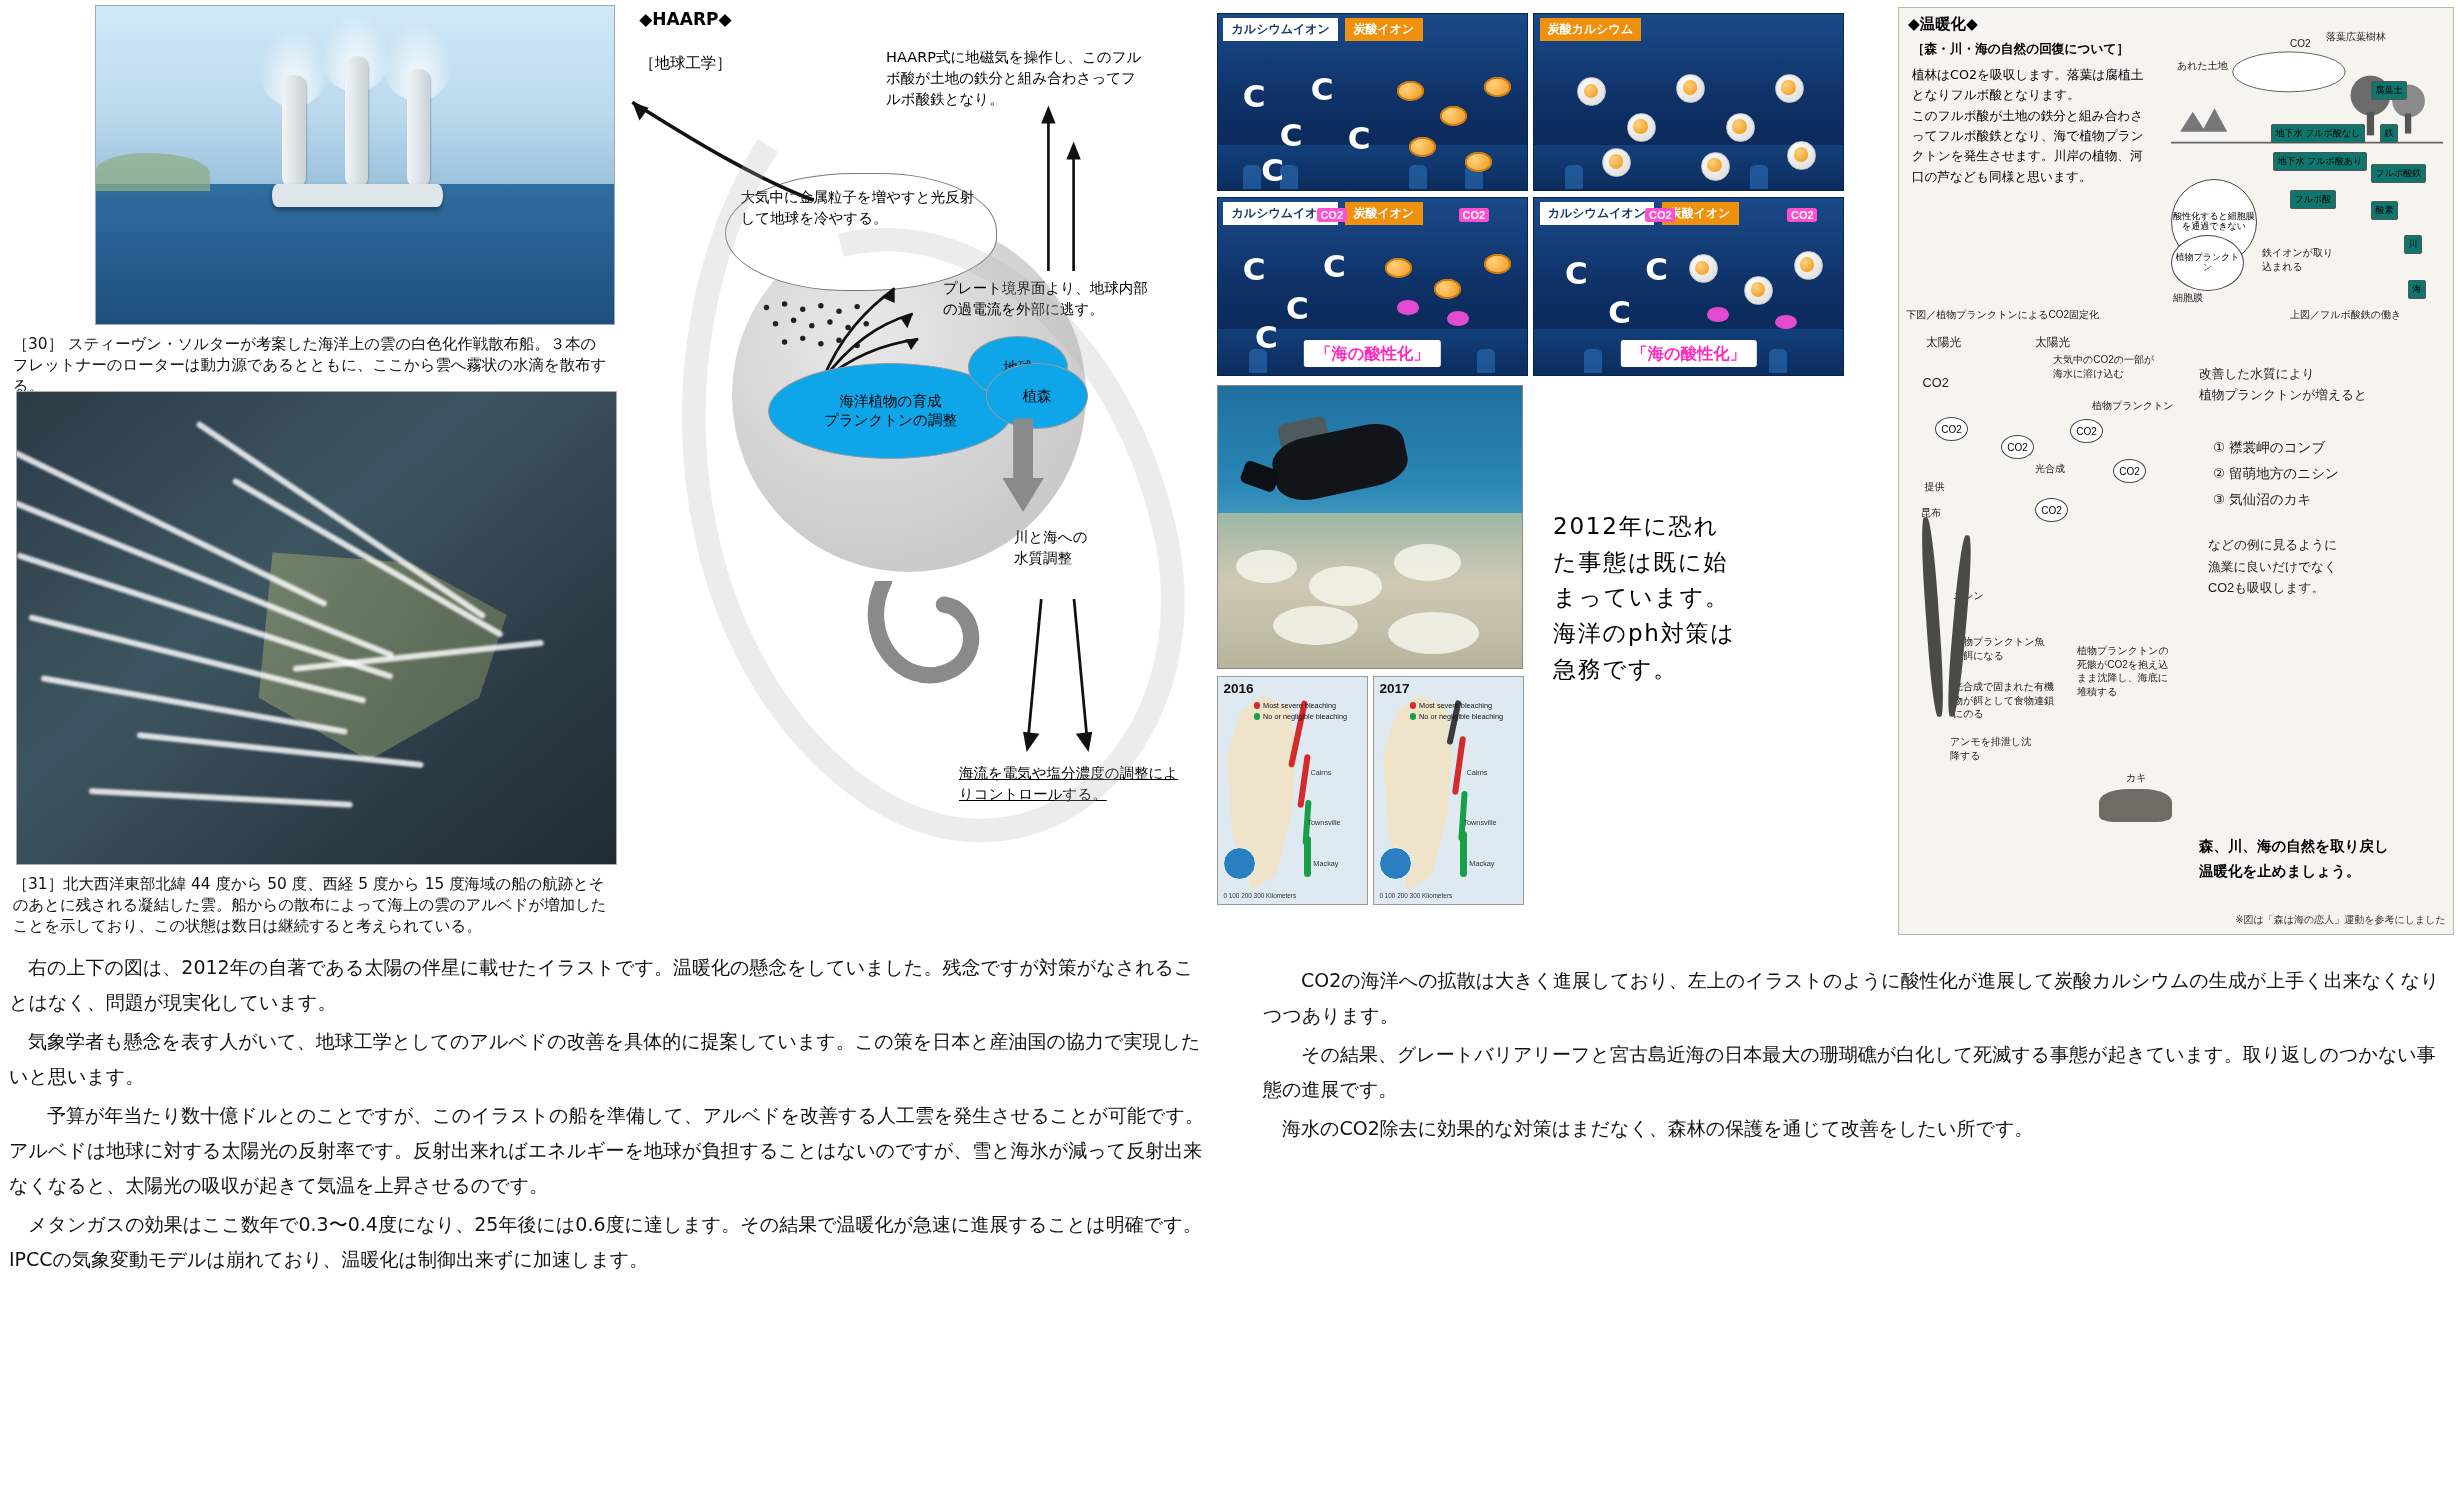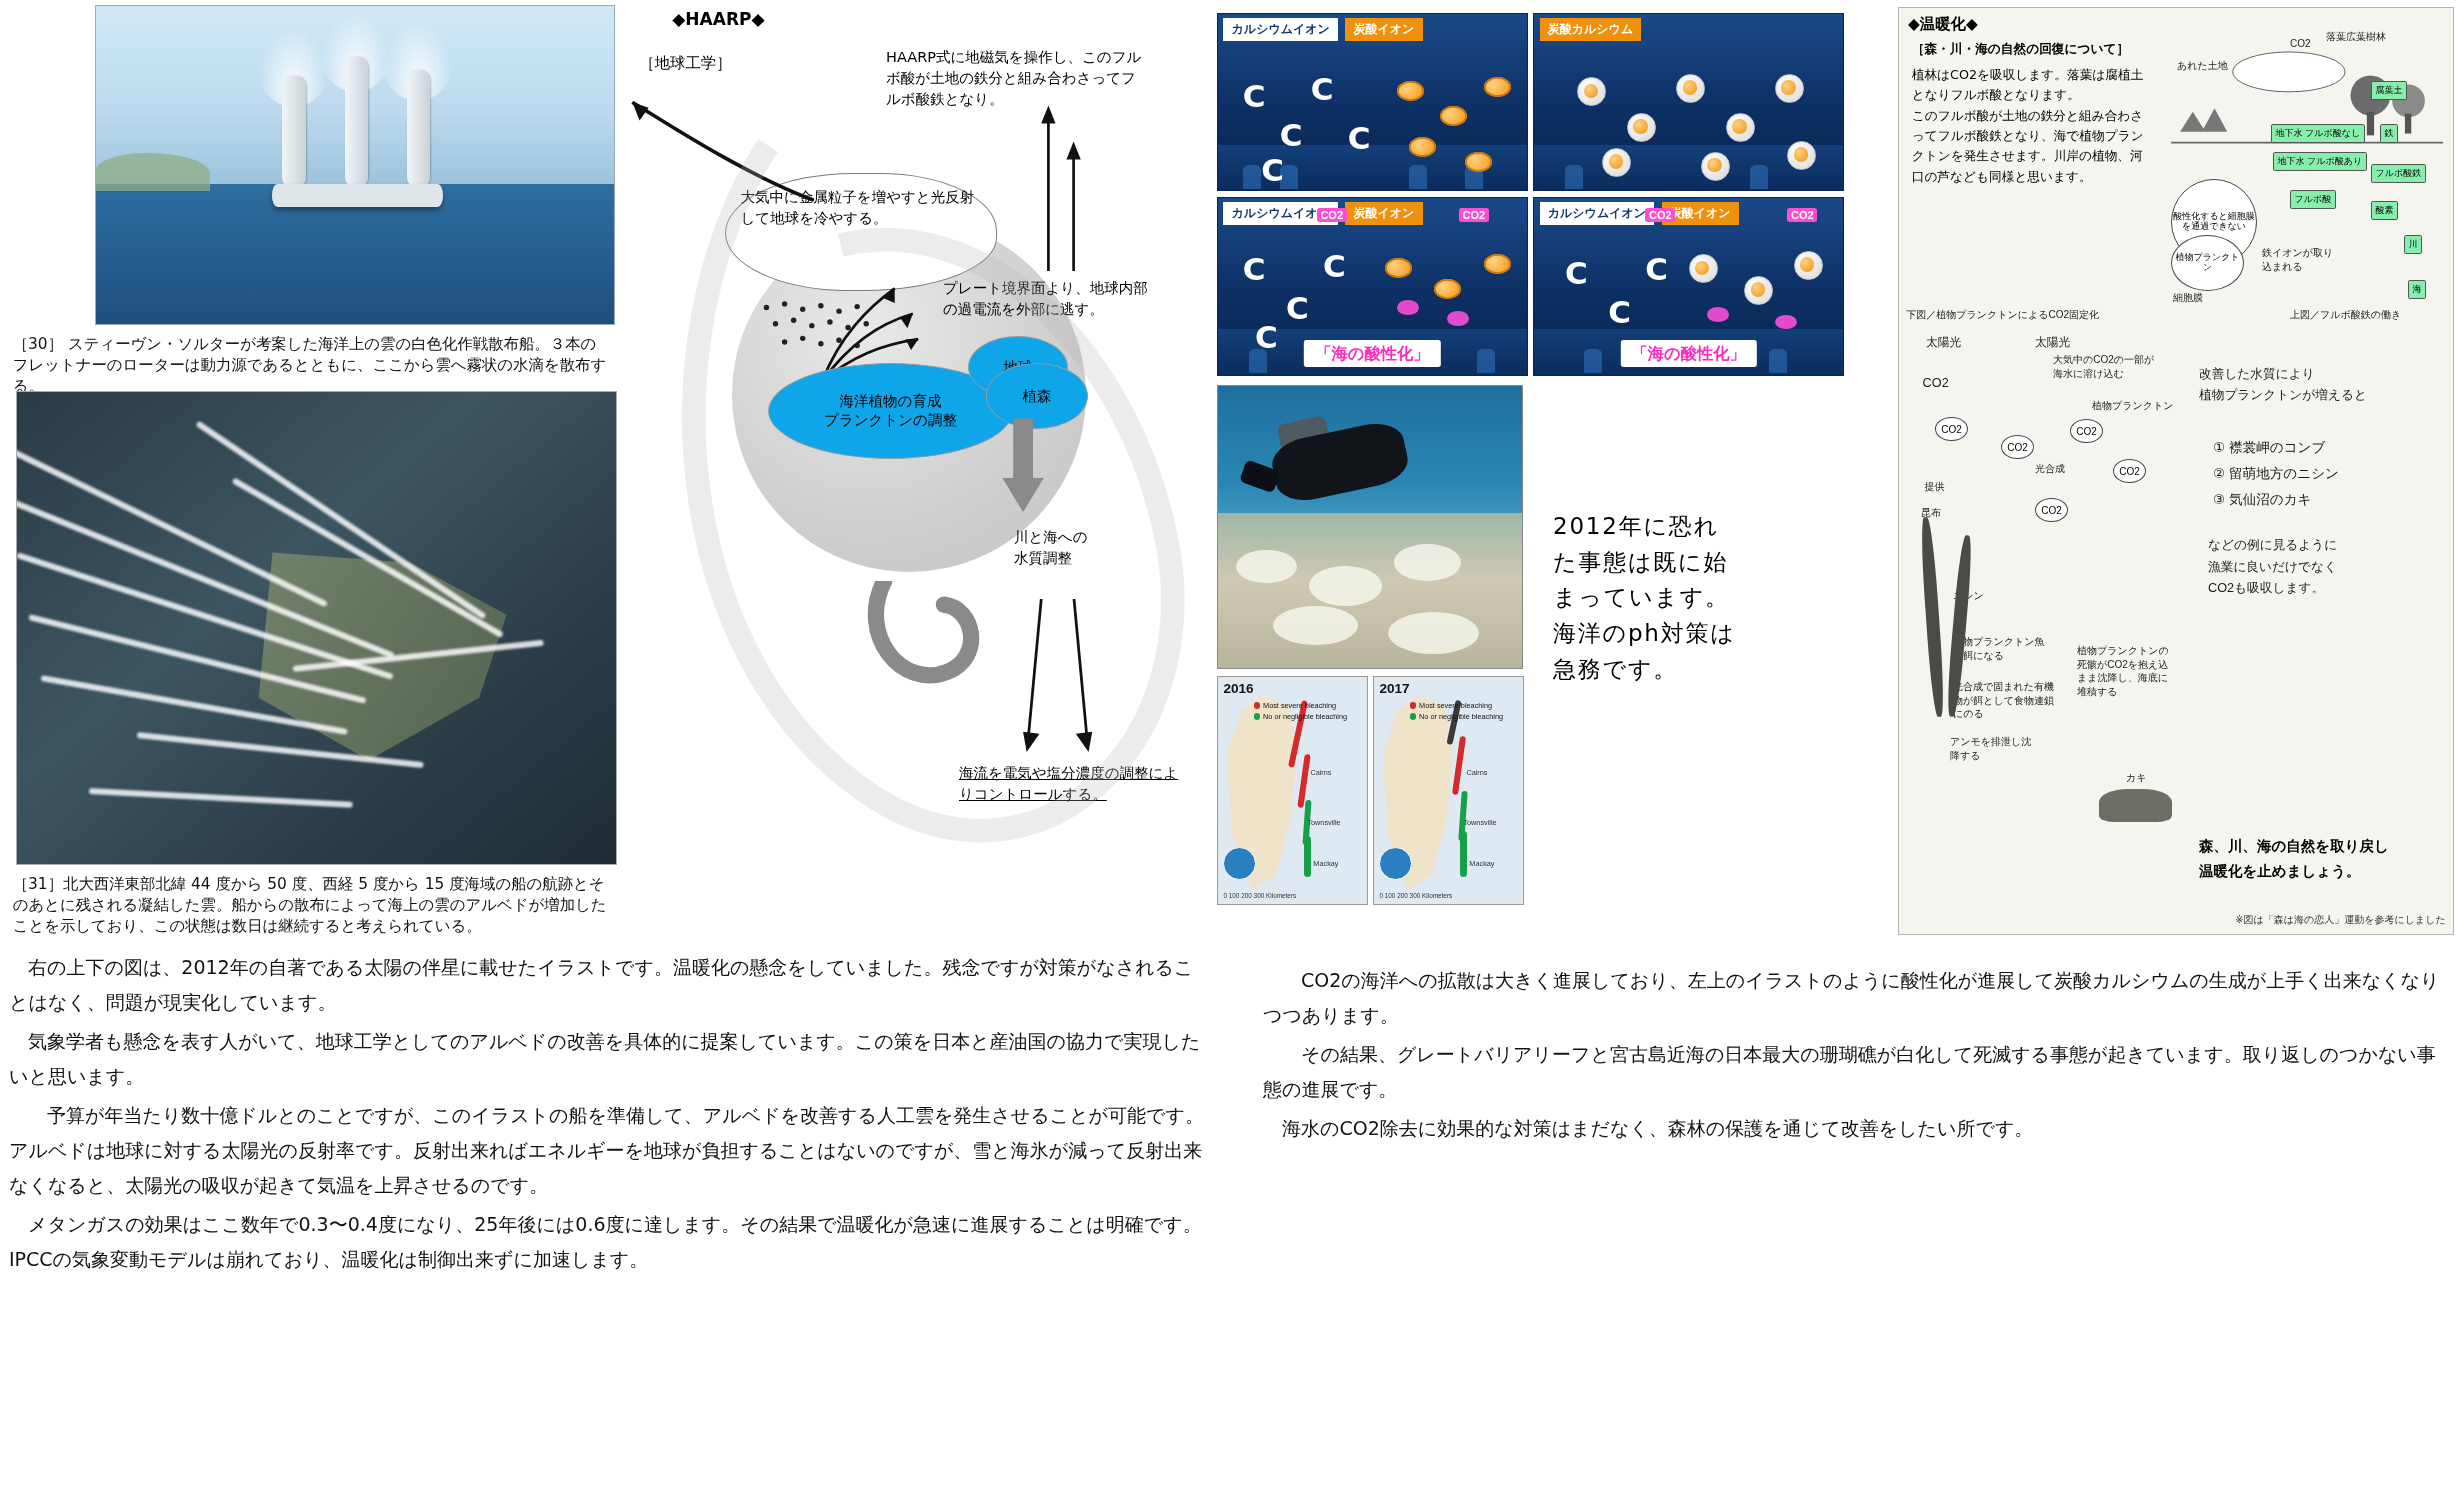--- a/index.html
+++ b/index.html
@@ -114,21 +114,21 @@
   .map .scale{position:absolute;left:5.4px;bottom:5.4px;font-size:6.4px;color:#333;}
 
   #mid-text{left:1553px;top:509px;width:191px;font-size:23px;line-height:1.55;letter-spacing:1.8px;}
 
   
   #forest-panel{left:1898px;top:7.3px;width:554px;height:926px;
     background:#f6f4ef;border:0.9px solid #b9b5ab;overflow:hidden;}
   #forest-panel .ftitle{position:absolute;left:9px;top:5.4px;font-size:15.4px;font-weight:bold;}
   #forest-panel .fbox{position:absolute;left:12.7px;top:31px;width:236px;font-size:12.7px;line-height:1.6;}
   .fsmall{position:absolute;font-size:10px;line-height:1.35;color:#1a1a1a;}
-  .fnode{position:absolute;border:0.9px solid #555;background:#86efac;font-size:9px;
+  .fnode{position:absolute;border:0.9px solid #555;background:#0f766e;font-size:9px;
     padding:1.8px 3.6px;border-radius:1.8px;white-space:nowrap;}
   .fcircle{position:absolute;border:0.9px solid #444;border-radius:50%;background:#fff;
     display:flex;align-items:center;justify-content:center;font-size:9px;text-align:center;line-height:1.1;}
   .kelp{position:absolute;width:12.7px;background:#4b4b45;border-radius:40%;}
   #forest-panel .conclusion{position:absolute;left:300px;bottom:51px;width:236px;font-size:14.5px;line-height:1.7;font-weight:bold;}
   #forest-panel .note{position:absolute;right:7.3px;bottom:7.3px;font-size:10px;color:#333;}
 
   
   .bodytext{font-size:19px;line-height:1.85;color:#111;}
   #text-left{left:9px;top:950px;width:1199px;}
@@ -170,21 +170,21 @@
       <div class="streak" style="left:20%;top:72%;width:48%;transform:rotate(6deg);"></div>
       <div class="streak" style="left:12%;top:84%;width:44%;transform:rotate(3deg);"></div>
       <div class="streak" style="left:46%;top:58%;width:42%;transform:rotate(-6deg);"></div>
     </div>
 
     <div class="abs cap jp" id="cap31">［31］北大西洋東部北緯 44 度から 50 度、西経 5 度から 15 度海域の船の航跡とそのあとに残される凝結した雲。船からの散布によって海上の雲のアルベドが増加したことを示しており、この状態は数日は継続すると考えられている。</div>
   </div>
 
   <div class="abs" id="haarp-col">
 
-    <div class="abs diagram-title jp" style="left:16.3px;top:9px;margin-left:33px;">◆HAARP◆</div>
+    <div class="abs diagram-title jp" style="left:16.3px;top:9px;">◆HAARP◆</div>
     <div class="abs jp" style="left:16.3px;top:53px;font-size:15.4px;">［地球工学］</div>
 
     <div class="abs diag-label jp" style="left:263px;top:47px;width:263px;">HAARP式に地磁気を操作し、このフルボ酸が土地の鉄分と組み合わさってフルボ酸鉄となり。</div>
 
     <div class="abs" id="earth-ball"></div>
 
     <div class="abs" style="left:138px;top:300px;width:127px;height:64px;">
       <svg width="127" height="64" viewBox="0 0 140 70">
           <g fill="#222">
         <circle cx="6" cy="8" r="3"></circle>

